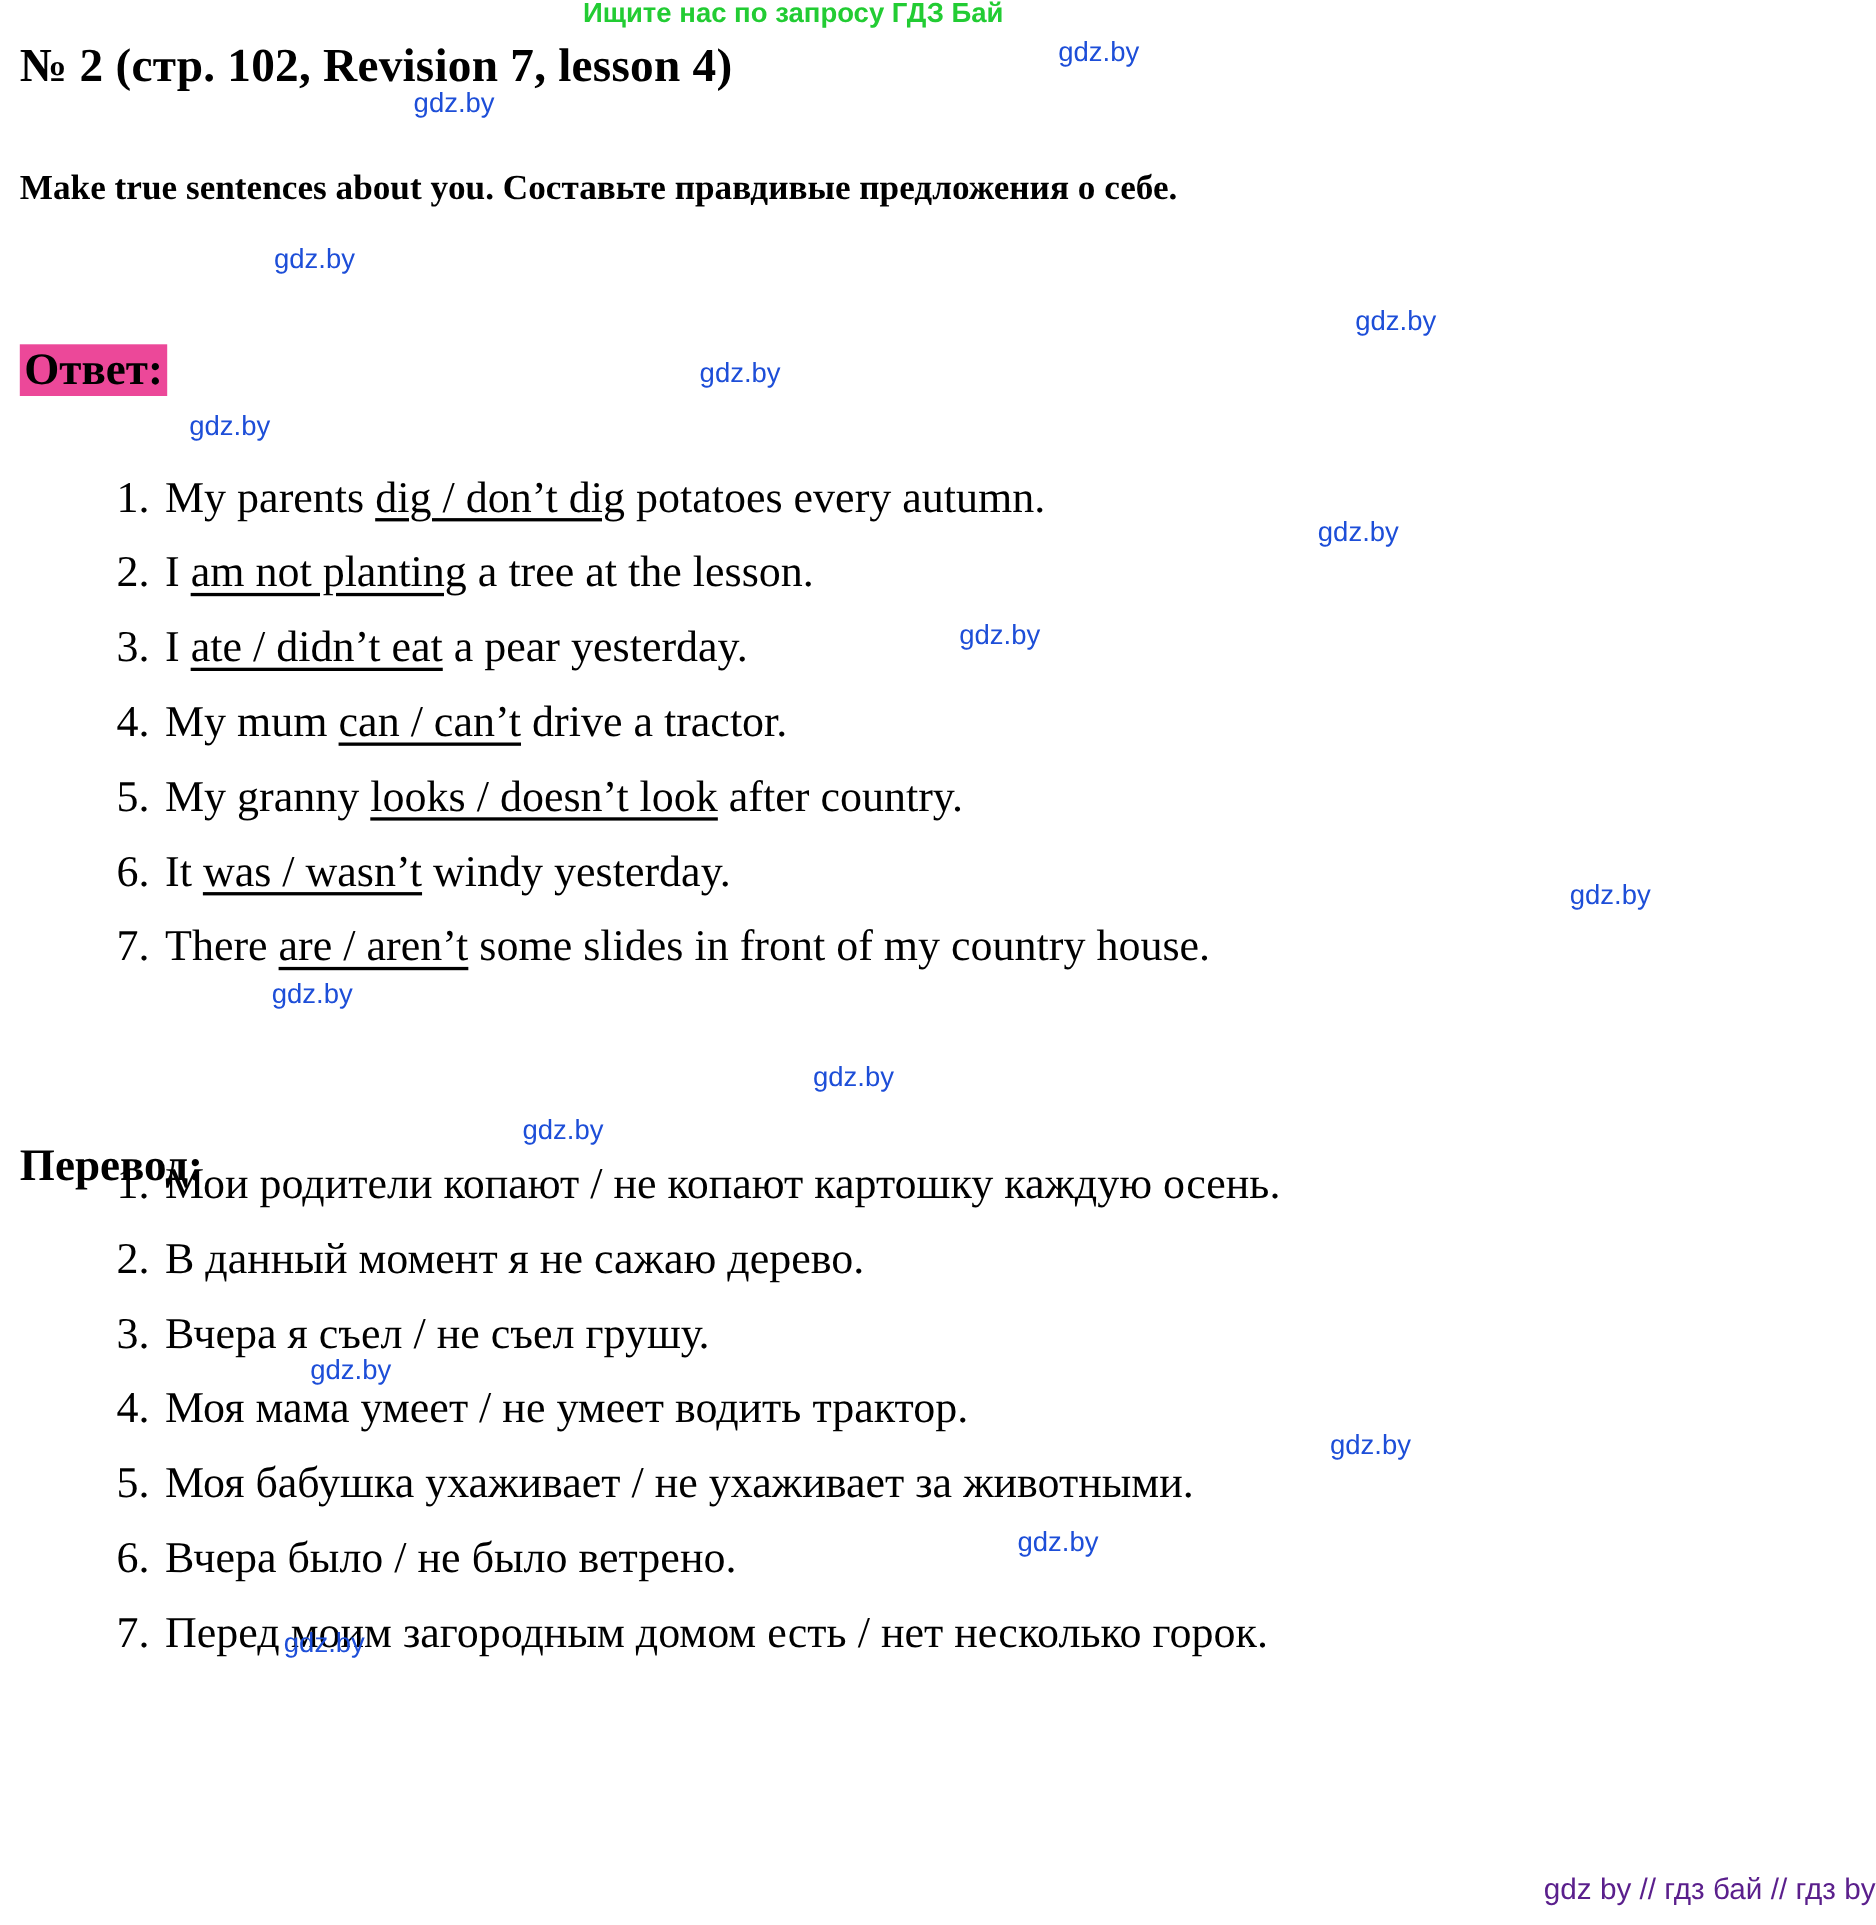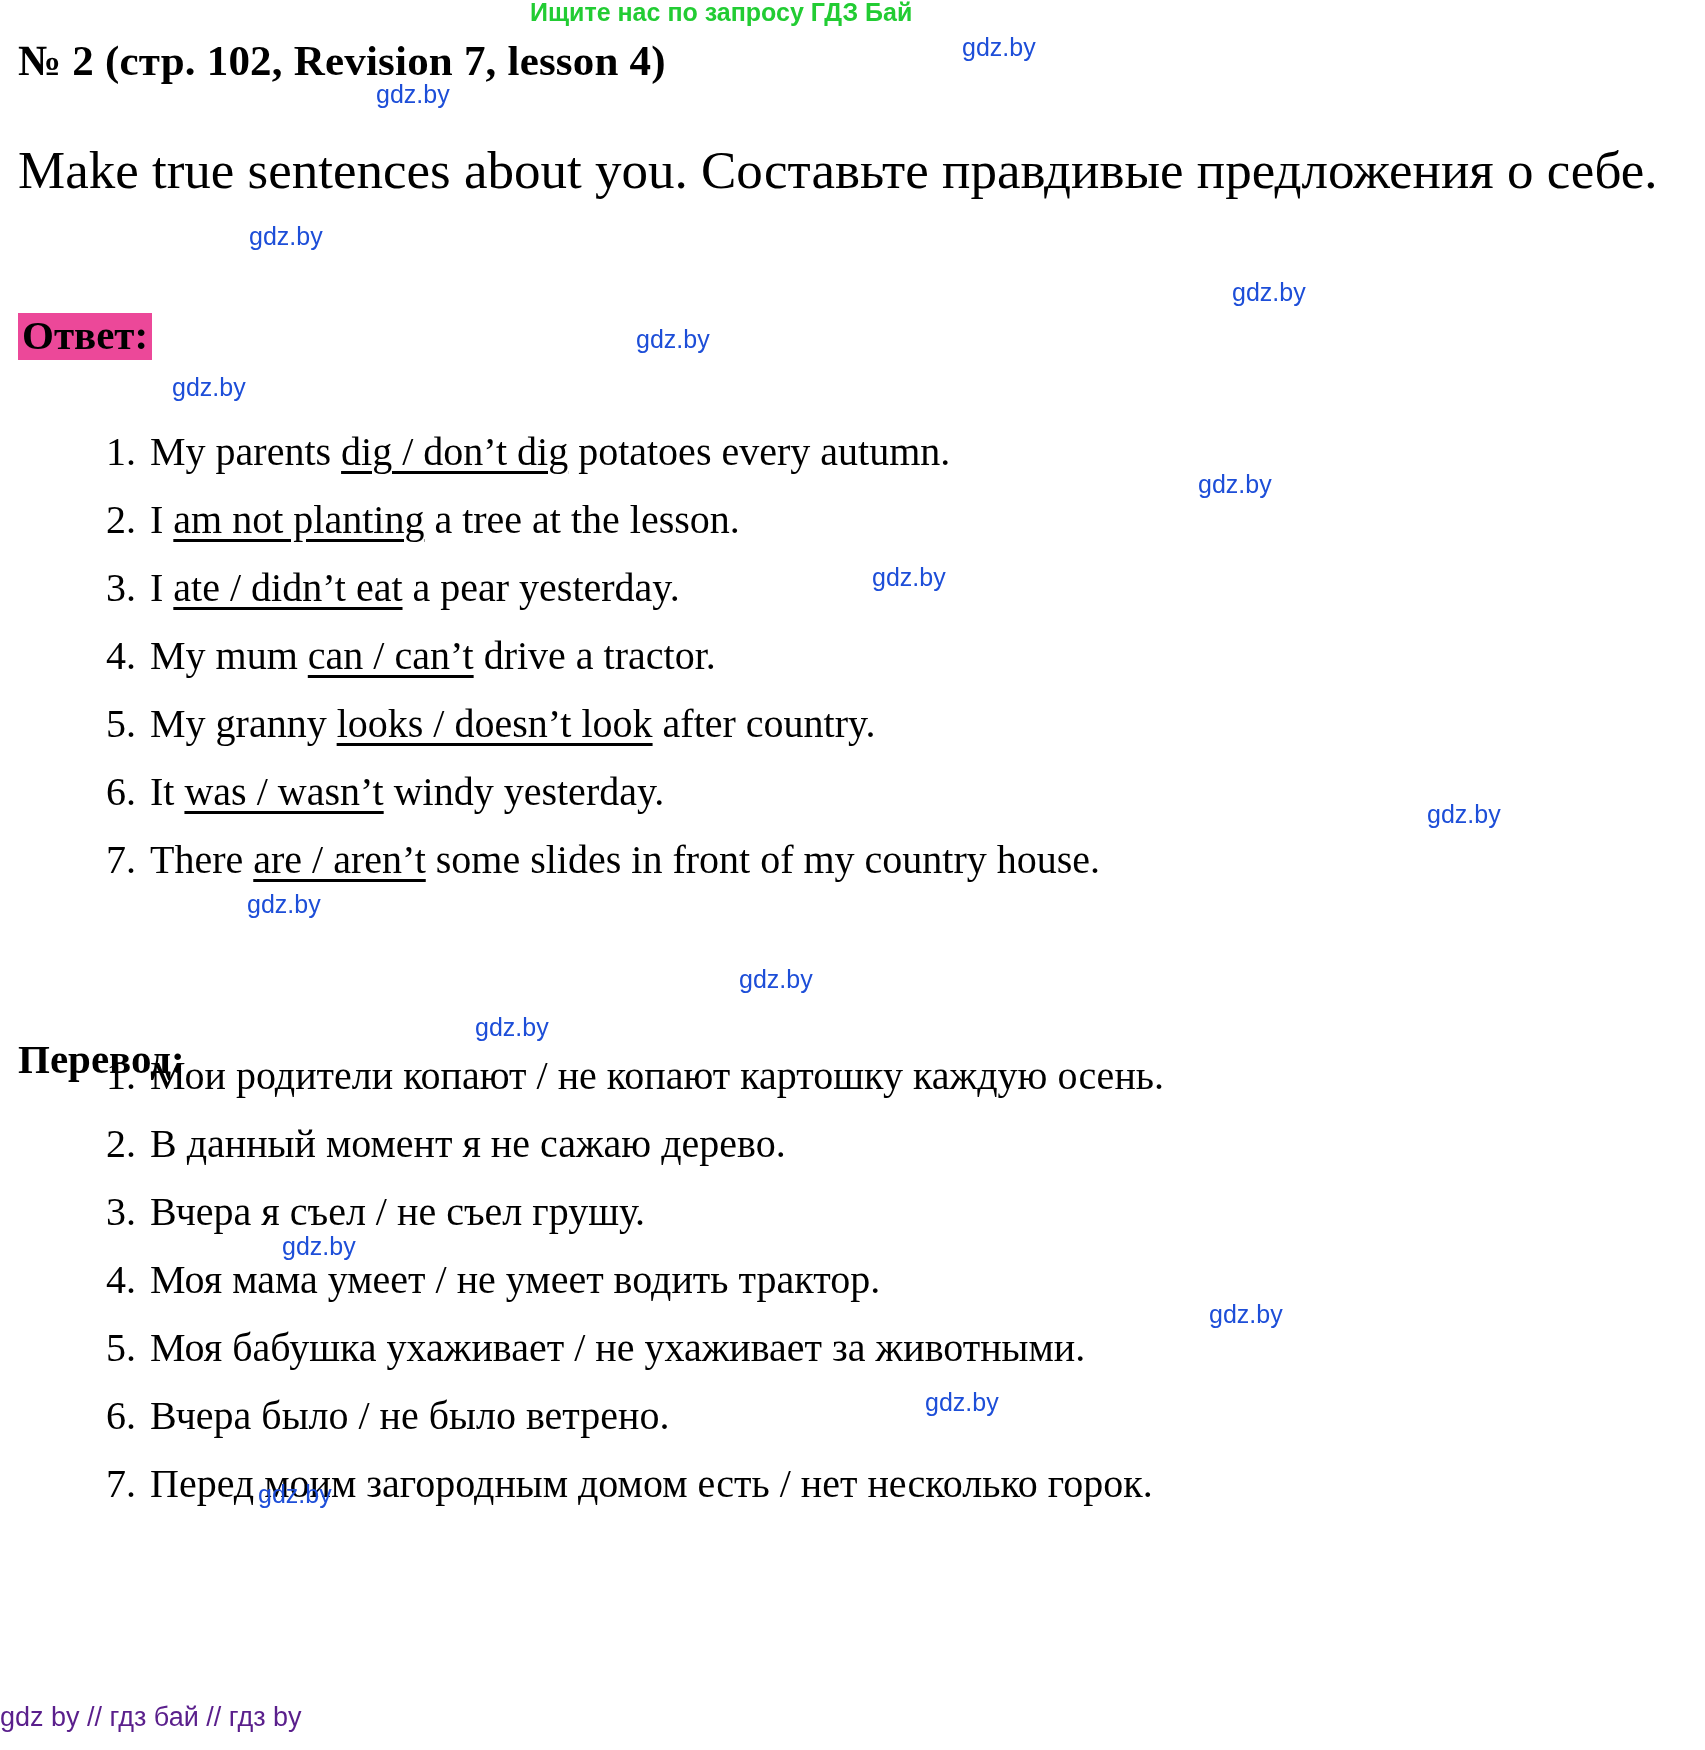--- a/index.html
+++ b/index.html
@@ -56,22 +56,23 @@
     font-weight: 700;
     white-space: nowrap;
     letter-spacing: 0.2px;
   }
 
   .task-prompt {
     position: absolute;
     left: 18px;
     top: 135px;
     width: 1660px;
-    font-size: 53px;
+    font-size: 32px;
     line-height: 70px;
+    font-weight: bold;
   }
 
   .answer-heading {
     position: absolute;
     left: 18px;
     top: 313px;
     font-size: 41px;
     font-weight: 700;
     background: #ec4899;
     padding: 1px 4px 3px 4px;
@@ -115,21 +116,21 @@
     text-decoration: underline;
     text-decoration-thickness: 3px;
     text-underline-offset: 6px;
   }
 
   .footer {
     position: absolute;
     left: 0;
     top: 1702px;
     width: 1705px;
-    text-align: left;
+    text-align: right;
     font-family: "Liberation Sans", sans-serif;
     font-size: 27px;
     color: #5a1f8c;
     z-index: 4;
     white-space: nowrap;
   }
 </style>
 </head>
 <body>
 

